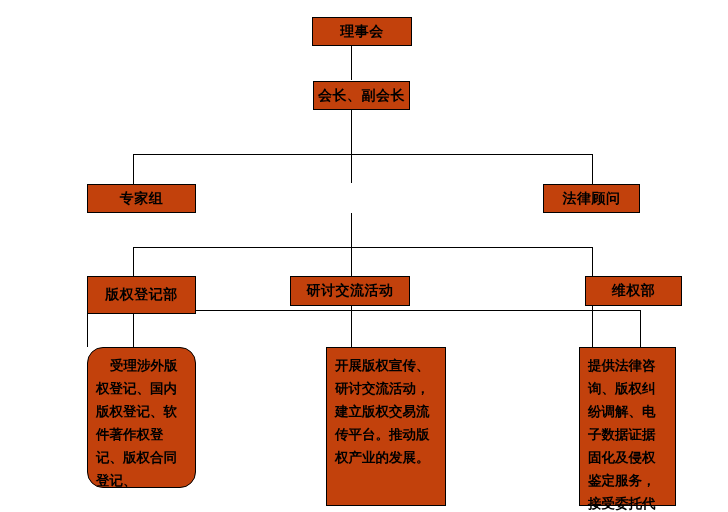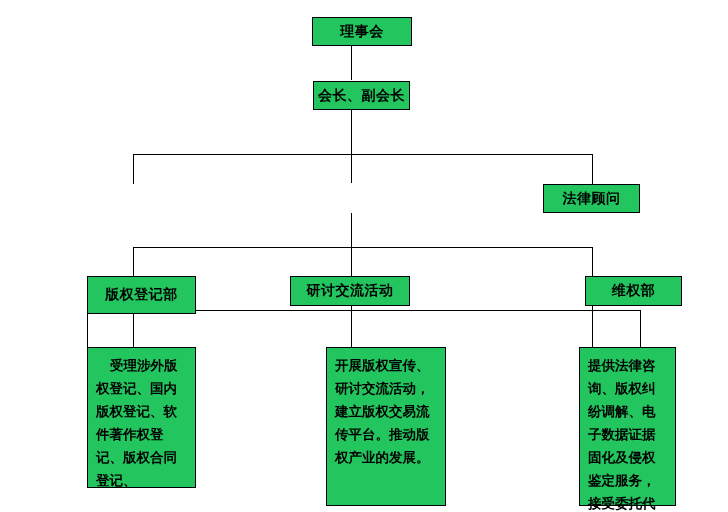--- a/index.html
+++ b/index.html
@@ -14,21 +14,21 @@
     position: relative;
     width: 728px;
     height: 512px;
     background: #ffffff;
     overflow: hidden;
   }
   .box {
     position: absolute;
     box-sizing: border-box;
     border: 1px solid #000000;
-    background: #22c55e;
+    background: #c2410c;
     color: #000000;
     font-weight: bold;
     z-index: 3;
   }
   .box.node {
     display: flex;
     align-items: center;
     justify-content: center;
     font-size: 14px;
     letter-spacing: 0.5px;
@@ -88,23 +88,24 @@
   <div class="line v" style="left:87px; top:310px; height:37px;"></div>
   <div class="line v" style="left:133px; top:310px; height:37px;"></div>
   <div class="line v" style="left:351px; top:310px; height:37px;"></div>
   <div class="line v" style="left:592px; top:310px; height:37px;"></div>
   <div class="line v" style="left:640px; top:310px; height:37px;"></div>
 
   <div class="box node" style="left:312px; top:17px; width:100px; height:29px;">理事会</div>
 
   <div class="box node" style="left:313px; top:81px; width:97px; height:29px;">会长、副会长</div>
 
+  <div class="box node" style="left:87px; top:184px; width:109px; height:29px;">专家组</div>
   <div class="box node" style="left:543px; top:184px; width:97px; height:29px;">法律顾问</div>
 
   <div class="box node" style="left:87px; top:276px; width:109px; height:38px;">版权登记部</div>
   <div class="box node" style="left:290px; top:276px; width:120px; height:30px;">研讨交流活动</div>
   <div class="box node" style="left:543px; top:276px; width:97px; height:30px;margin-left:42px;">维权部</div>
 
-  <div class="box leaf" style="left:87px; top:347px; width:109px; height:141px;">受理涉外版权登记、国内版权登记、软件著作权登记、版权合同登记、</div>
+  <div class="box leaf" style="left:87px; top:347px; width:109px; height:141px;border-radius:16px;">受理涉外版权登记、国内版权登记、软件著作权登记、版权合同登记、</div>
   <div class="box leaf noindent" style="left:290px; top:347px; width:120px; height:159px;">开展版权宣传、研讨交流活动，建立版权交易流传平台。推动版权产业的发展。</div>
   <div class="box leaf noindent" style="left:543px; top:347px; width:97px; height:159px;">提供法律咨询、版权纠纷调解、电子数据证据固化及侵权鉴定服务，接受委托代理维权、诉讼业务。</div>
 
 </div>
 
 </body></html>

